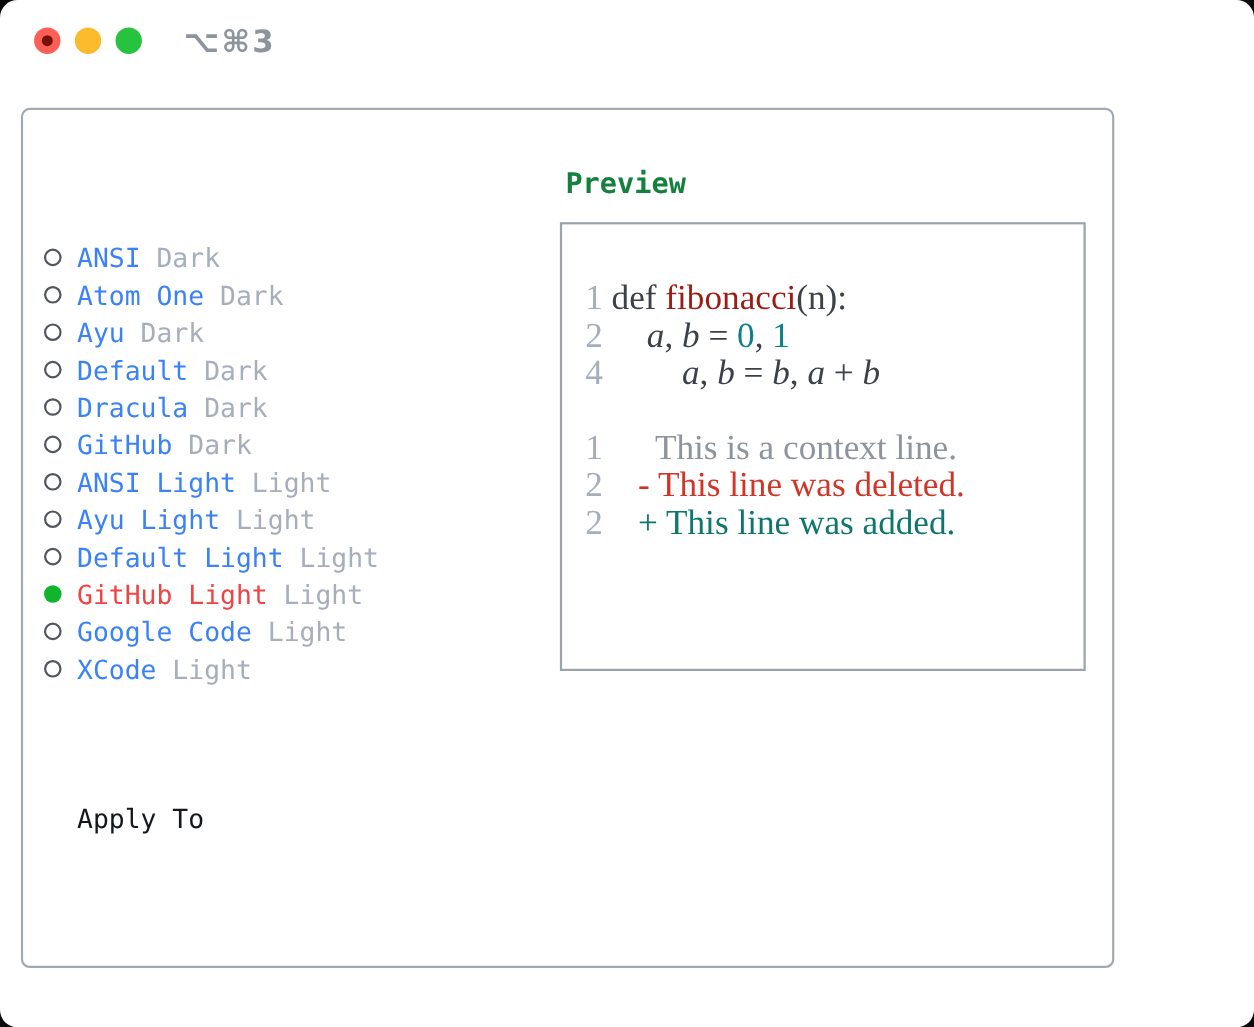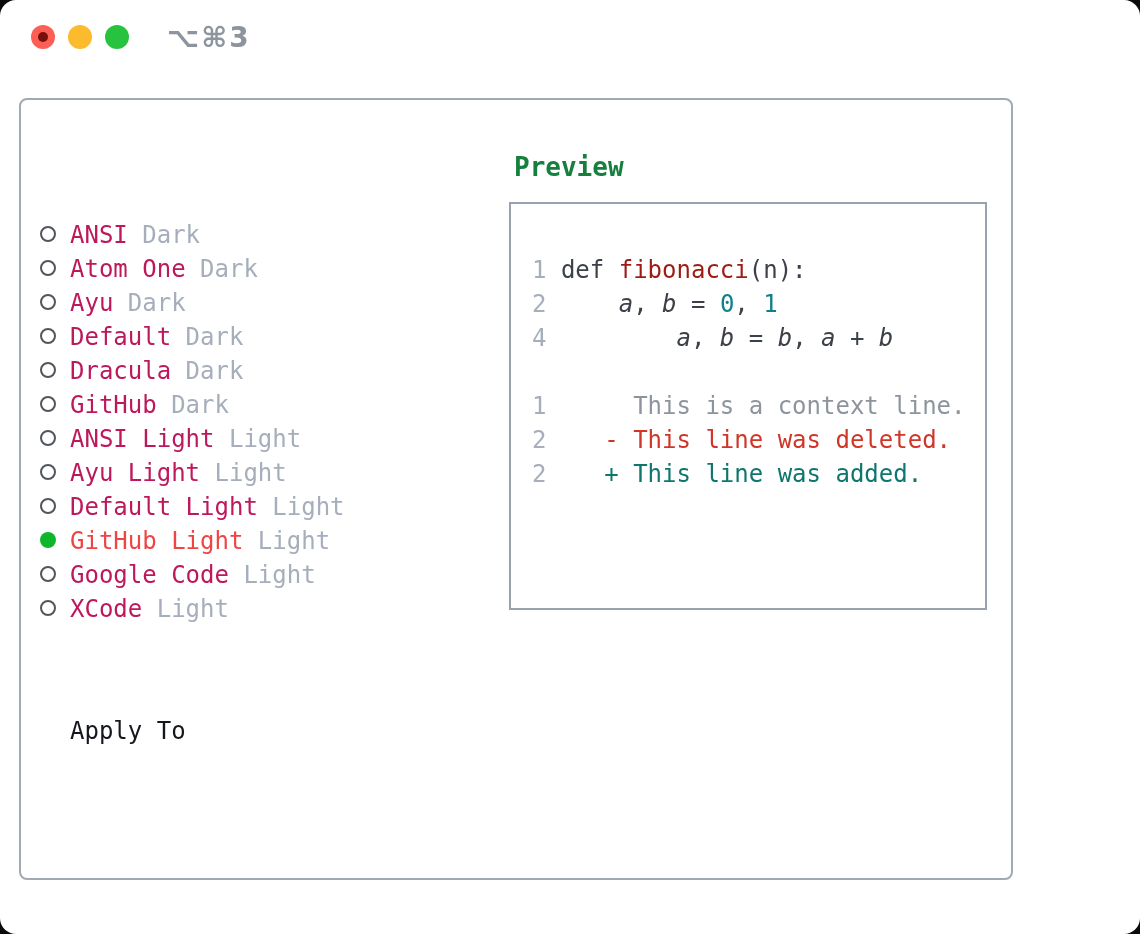--- a/index.html
+++ b/index.html
@@ -33,36 +33,36 @@
     white-space:pre;color:#3c4149;
   }
   .row{height:34px;}
   .header-row{font-weight:bold;color:#0b0e13;}
   .radio{
     display:inline-block;width:12px;height:12px;border:2px solid #51565d;
     border-radius:50%;margin-right:14px;position:relative;top:-1px;
     box-sizing:content-box;
   }
   .radio.on{width:16px;height:16px;border:none;background:#0fb62b;}
-  .tname{color:#be185d;}
+  .tname{color:#3b82f6;}
   .tname.green{color:#ef4444;}
   .variant{color:#a6aebc;text-align:center;}
-  .apply-header{margin-top:20px;color:#14171c;}
+  .apply-header{margin-top:34px;color:#14171c;}
   .pad{display:inline-block;width:30px;}
   
   .preview-title{
     position:absolute;left:483px;top:50px;height:34px;line-height:34px;
     font-size:26px;font-weight:bold;color:#15803d;margin-left:10px;
   }
   .preview-box{
     position:absolute;left:488px;top:102px;width:478px;height:408px;
     border:2px solid #9aa2ae;box-sizing:border-box;
     padding:49px 0 0 21px;overflow:hidden;
   }
-  .pline{white-space:pre;height:34px;line-height:34px;font-size:24px;}
+  .pline{white-space:pre;height:34px;line-height:34px;font-size:32px;font-family:Liberation Serif, serif;}
   .ln{color:#a6aebc;}
   .tok-plain{color:#3c4149;}
   .tok-function{color:#9d1b12;}
   .tok-number{color:#0e7f8d;}
   .tok-builtin{color:#0c8ac2;}
   .tok-variable{color:#3c4149;font-style:italic;}
   .tok-context{color:#8d949e;}
   .tok-deleted{color:#d13528;}
   .tok-added{color:#0f766e;}
 </style>

